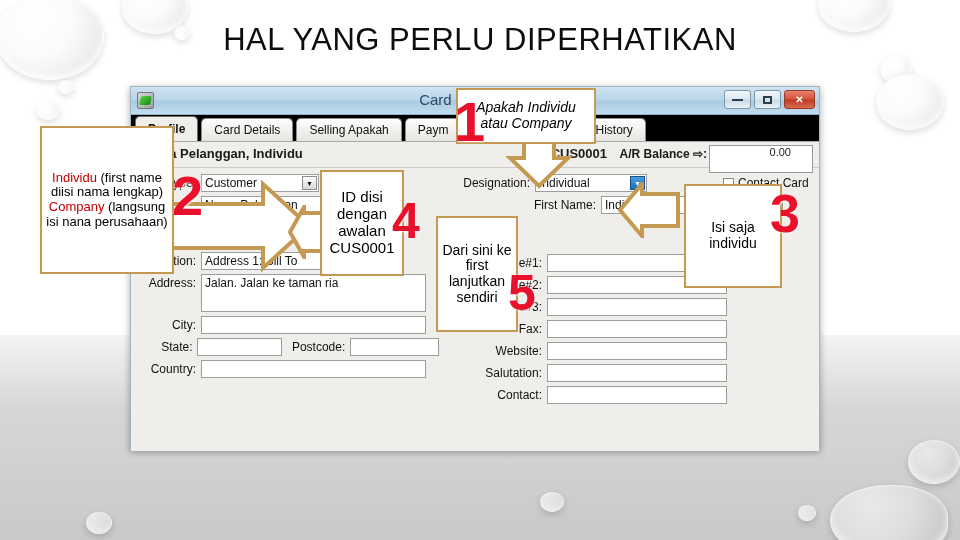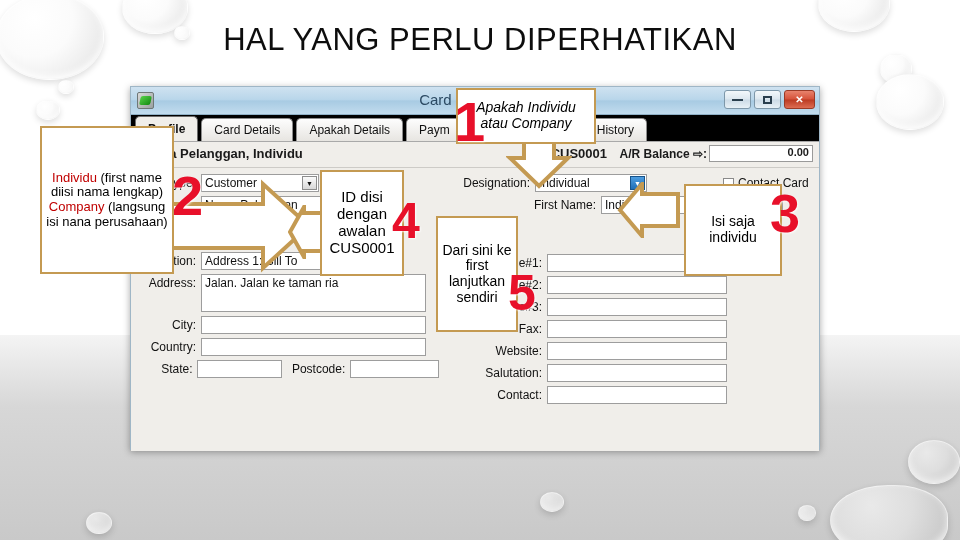--- a/index.html
+++ b/index.html
@@ -97,23 +97,23 @@
   #card-head {
     height:26px; padding:4px 10px 0 10px; font-size:13px; font-weight:bold;
     color:#1a1a1a; position:relative;
     border-bottom:1px solid #cdcbc7;
   }
   #card-id {
     position:absolute; right:212px; top:4px; font-size:13px; font-weight:bold;
   }
   #ar-label { position:absolute; right:112px; top:5px; font-size:12px; font-weight:bold; }
   #ar-field {
-    position:absolute; right:6px; top:3px; width:104px; height:17px;
+    position:absolute; right:6px; top:3px; width:104px; height:28px;
     background:#fff; border:1px solid #9a9a9a; font-size:11px;
-    text-align:right; padding-right:3px; font-weight:bold;
+    text-align:right; padding-right:21px; font-weight:normal;
   }
   .col-left  { position:absolute; left:8px;   top:32px; width:300px; }
   .col-right { position:absolute; left:330px; top:32px; width:352px; }
   .frow { display:flex; align-items:center; margin-bottom:4px; }
   .flabel { font-size:12px; color:#111; text-align:right; padding-right:5px; }
   .fval {
     background:#fff; border:1px solid #9d9d9d; height:18px;
     font-size:12px; color:#111; padding:1px 3px; line-height:15px;
     overflow:hidden; white-space:nowrap;
   }
@@ -176,21 +176,21 @@
       <div class="winbtn">
           <span class="max-g"></span>
         </div>
       <div class="winbtn close">✕</div>
     </div>
   </div>
 
   <div id="tabstrip">
     <div class="tab active">Profile</div>
     <div class="tab">Card Details</div>
-    <div class="tab">Apakah Details</div>
+    <div class="tab">Selling Apakah</div>
     <div class="tab">Paym</div>
     <div class="tab">g</div>
     <div class="tab">Jobs</div>
     <div class="tab">History</div>
   </div>
 
   <div id="form-body">
     <div id="card-head">
       <span>Nama Pelanggan, Individu</span>
       <span id="card-id">CUS0001</span>
@@ -217,28 +217,28 @@
       </div>
       <div class="frow" style="align-items:flex-start">
         <span class="flabel" style="width:62px;line-height:18px">Address:</span>
         <span class="fval" style="width:225px;height:38px">Jalan. Jalan ke taman ria</span>
       </div>
       <div class="frow">
         <span class="flabel" style="width:62px">City:</span>
         <span class="fval" style="width:225px"></span>
       </div>
       <div class="frow">
-        <span class="flabel" style="width:62px">Country:</span>
-        <span class="fval" style="width:225px"></span>
-      </div>
-      <div class="frow">
         <span class="flabel" style="width:62px">State:</span>
         <span class="fval" style="width:90px"></span>
         <span class="flabel" style="width:72px">Postcode:</span>
         <span class="fval" style="width:94px"></span>
+      </div>
+      <div class="frow">
+        <span class="flabel" style="width:62px">Country:</span>
+        <span class="fval" style="width:225px"></span>
       </div>
     </div>
 
     <div class="col-right">
       <div class="frow">
         <span class="flabel" style="width:74px">Designation:</span>
         <span class="fval combo blue" style="width:112px">Individual<span class="arrow">▼</span></span>
         <span class="cbox" style="margin-left:76px"></span>
         <span class="flabel" style="padding-left:4px;padding-right:0">Contact Card</span>
       </div>
@@ -304,21 +304,21 @@
   <div>
     <span style="color:#c00000">Individu</span><span> (first name diisi nama lengkap)</span>
     <span style="color:#c00000">Company</span><span> (langsung isi nana perusahaan)</span>
   </div>
 </div>
 
 <div class="callout" style="left:456px; top:88px; width:140px; height:56px; font-size:14px;font-style:italic;">
   <span>Apakah Individu atau Company</span>
 </div>
 
-<div class="callout" style="left:684px; top:184px; width:98px; height:92px; font-size:14px;">
+<div class="callout" style="left:684px; top:184px; width:98px; height:104px; font-size:14px;">
   <span>Isi saja individu</span>
 </div>
 
 <div class="callout" style="left:320px; top:170px; width:84px; height:106px; font-size:15px;">
   <span>ID disi dengan awalan CUS0001</span>
 </div>
 
 <div class="callout" style="left:436px; top:216px; width:82px; height:116px; font-size:14px;">
   <span>Dari sini ke first lanjutkan sendiri</span>
 </div>

